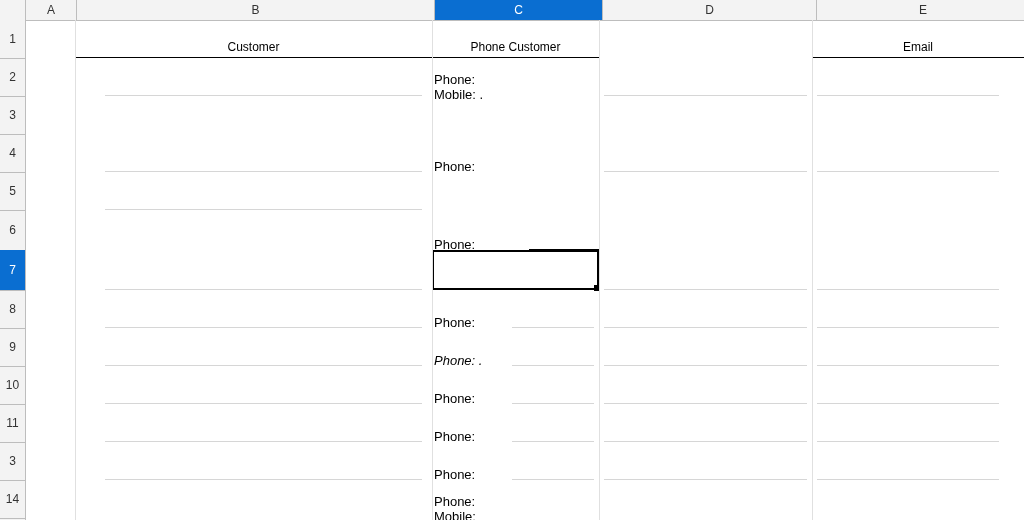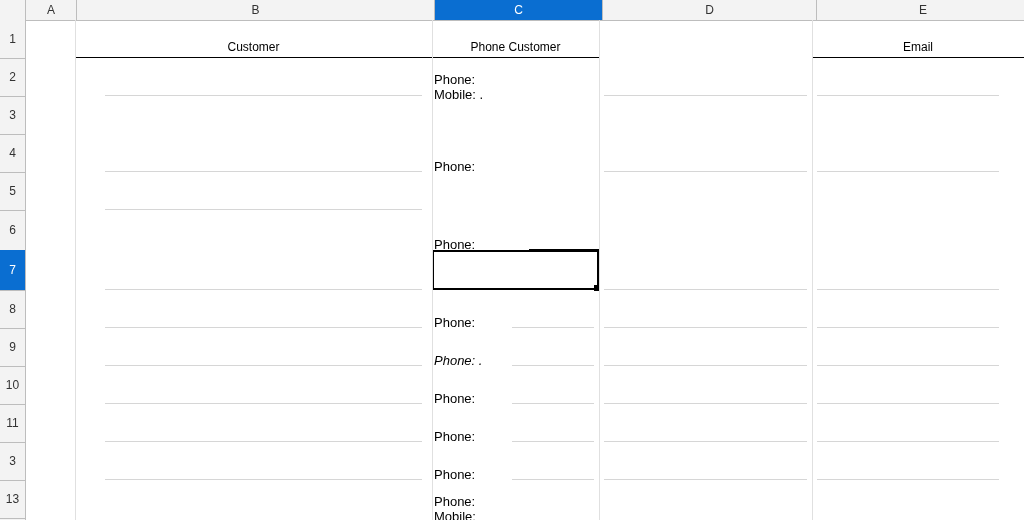--- a/index.html
+++ b/index.html
@@ -166,21 +166,21 @@
       <div class="row-head" style="top: 76px; height: 38px;">3</div>
       <div class="row-head" style="top: 114px; height: 38px;">4</div>
       <div class="row-head" style="top: 152px; height: 38px;">5</div>
       <div class="row-head" style="top: 190px; height: 40px;">6</div>
       <div class="row-head active" style="top: 230px; height: 40px;">7</div>
       <div class="row-head" style="top: 270px; height: 38px;">8</div>
       <div class="row-head" style="top: 308px; height: 38px;">9</div>
       <div class="row-head" style="top: 346px; height: 38px;">10</div>
       <div class="row-head" style="top: 384px; height: 38px;">11</div>
       <div class="row-head" style="top: 422px; height: 38px;">3</div>
-      <div class="row-head" style="top: 460px; height: 38px;">13</div>
+      <div class="row-head" style="top: 460px; height: 38px;">14</div>
     </div>
 
   <div class="grid">
 
     <div class="cell hdr-cell" style="left: 50px; width: 357px; top: 0px; height: 38px;">Customer</div>
     <div class="cell hdr-cell" style="left: 407px; width: 167px; top: 0px; height: 38px;">Phone Customer</div>
     <div class="cell hdr-cell" style="left: 787px; width: 212px; top: 0px; height: 38px;">Email</div>
 
   <div class="txt" style="left: 409px; top: 52px;">Phone:
 Mobile: .</div>

